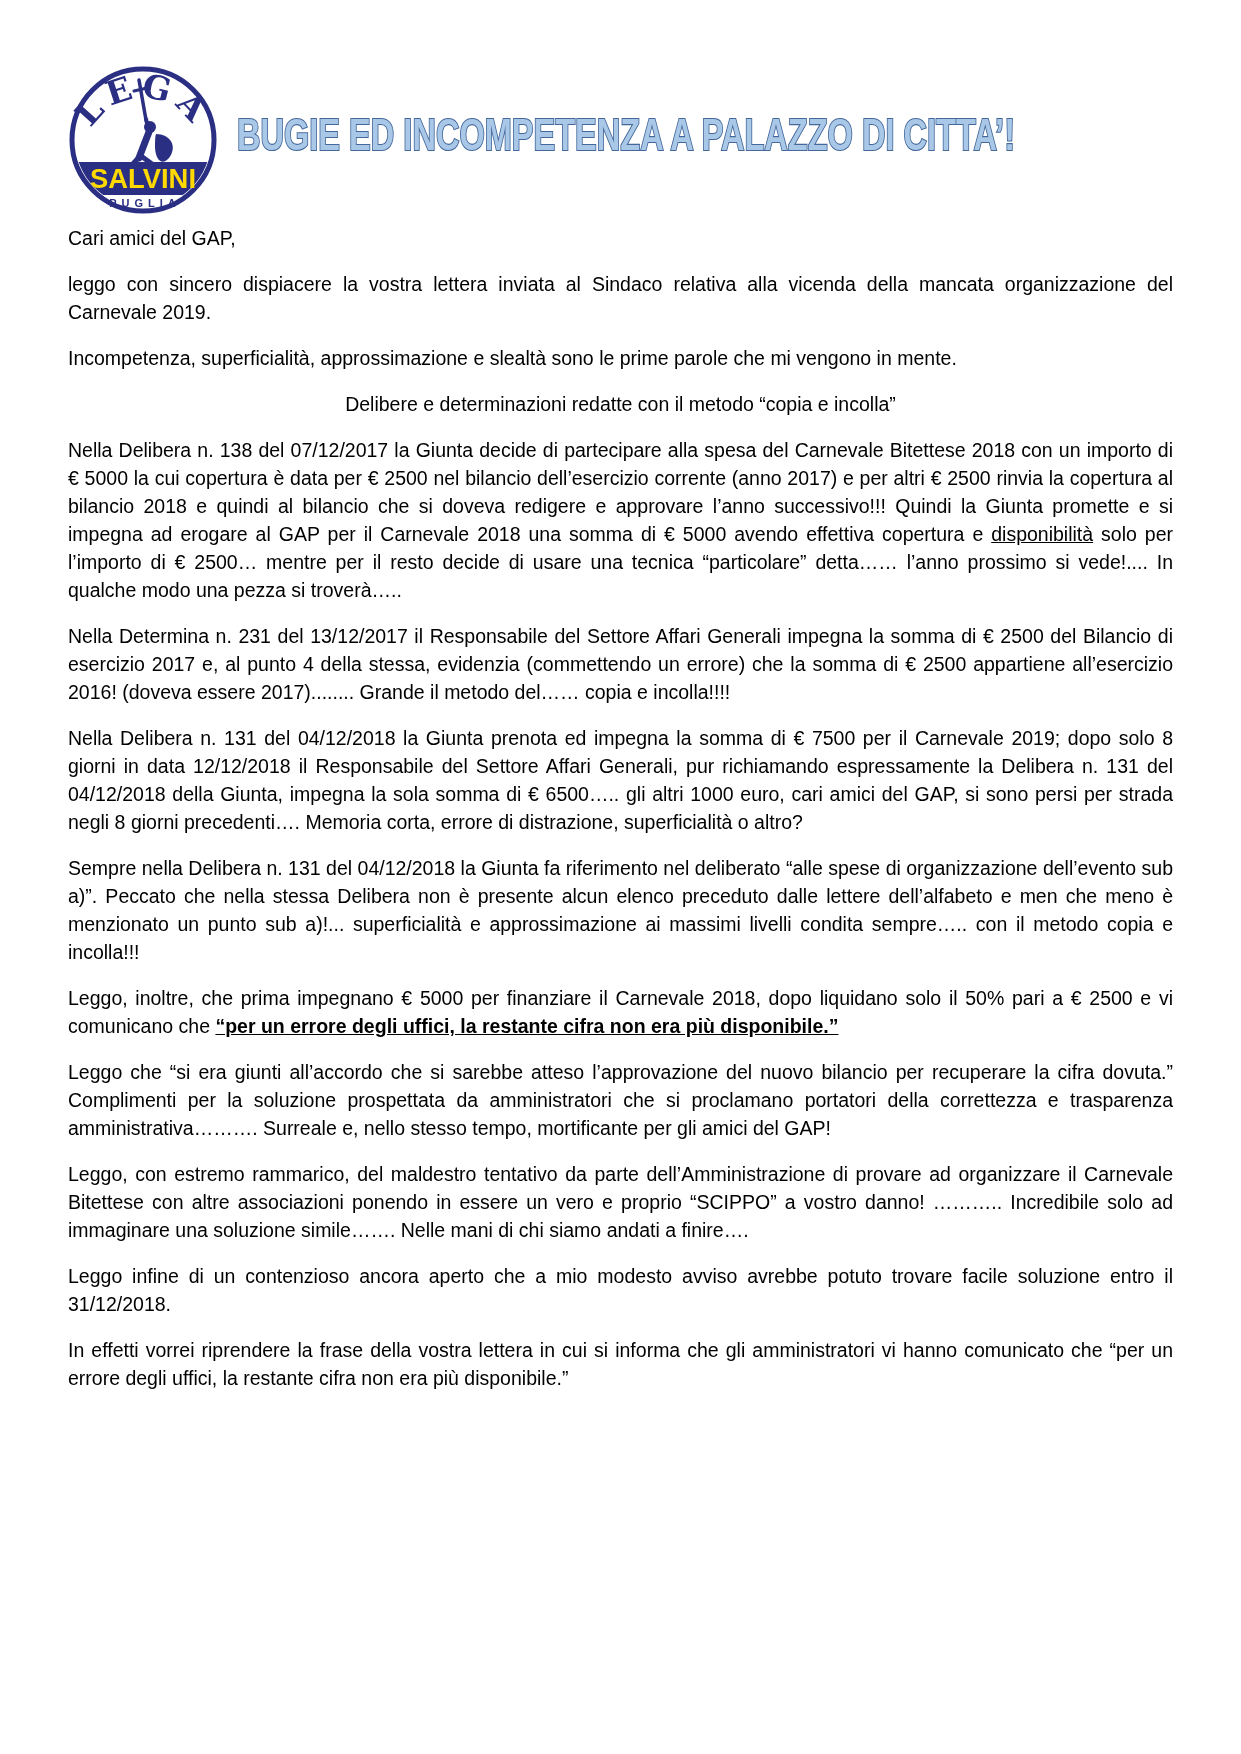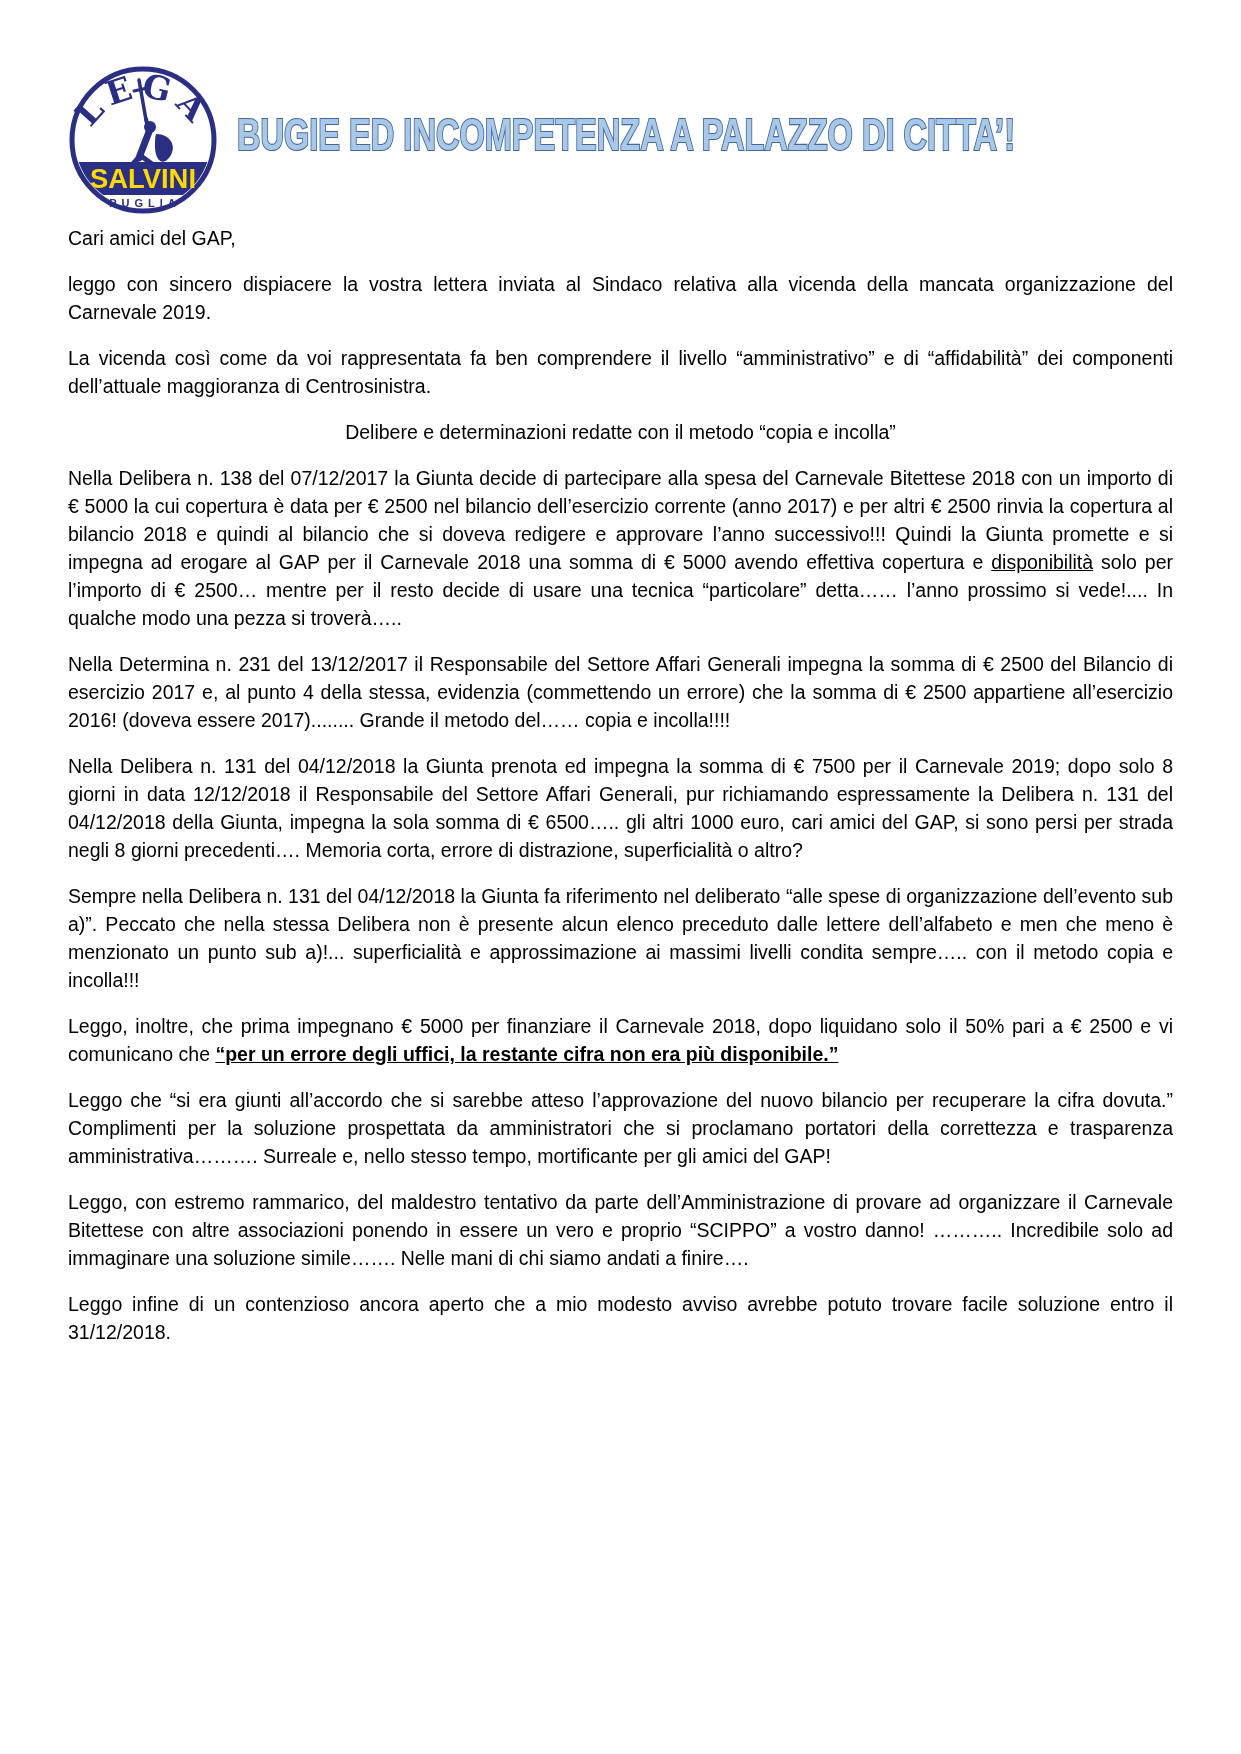--- a/index.html
+++ b/index.html
@@ -90,25 +90,26 @@
       <svg width="800" height="62" viewBox="0 0 800 62">
         <text class="wordart-text" x="2" y="46" textLength="778" lengthAdjust="spacingAndGlyphs">BUGIE ED INCOMPETENZA A PALAZZO DI CITTA’!</text>
       </svg>
     </div>
 
   </div>
 
   <div class="letter-body">
       <p class="para left"><span>Cari amici del GAP,</span></p>
       <p class="para justify"><span>leggo con sincero dispiacere la vostra lettera inviata al Sindaco relativa alla vicenda della mancata organizzazione del Carnevale 2019.</span></p>
-      <p class="para justify"><span>La vicenda così come da voi rappresentata fa ben comprendere il livello “amministrativo”  e di “affidabilità” dei componenti dell’attuale maggioranza di Centrosinistra.</span></p>
+      <p class="para left"><span>Incompetenza, superficialità, approssimazione e slealtà sono le prime parole che mi vengono in mente.</span></p>
       <p class="para center"><span class="seg-b">Delibere e determinazioni redatte con il metodo “copia e incolla”</span></p>
       <p class="para justify"><span>Nella Delibera n. 138 del 07/12/2017 la Giunta decide di partecipare alla spesa del Carnevale Bitettese 2018 con un importo di € 5000 la cui copertura è data per € 2500 nel bilancio dell’esercizio corrente (anno 2017) e per altri € 2500 rinvia la copertura al bilancio 2018 e quindi al bilancio che si doveva redigere e approvare l’anno successivo!!! Quindi la Giunta promette e si impegna ad erogare al GAP per il Carnevale 2018 una somma di € 5000 avendo effettiva copertura e </span><span class="seg-u">disponibilità</span><span> solo per l’importo di € 2500… mentre per il resto decide di usare una tecnica “particolare” detta…… l’anno prossimo si vede!.... In qualche modo una pezza si troverà…..</span></p>
       <p class="para justify"><span>Nella Determina n. 231 del 13/12/2017 il Responsabile del Settore Affari Generali impegna la somma di € 2500 del Bilancio di esercizio 2017 e, al punto 4 della stessa, evidenzia (commettendo un errore) che la somma di € 2500 appartiene all’esercizio 2016! (doveva essere 2017)........ Grande il metodo del…… copia e incolla!!!!</span></p>
       <p class="para justify"><span>Nella Delibera n. 131 del 04/12/2018 la Giunta prenota ed impegna la somma di € 7500 per il Carnevale 2019; dopo solo 8 giorni in data 12/12/2018 il Responsabile del Settore Affari Generali, pur richiamando espressamente la Delibera n. 131 del 04/12/2018 della Giunta, impegna la sola somma di € 6500….. gli altri 1000 euro, cari amici del GAP, si sono persi per strada negli 8 giorni precedenti…. Memoria corta, errore di distrazione, superficialità o altro?</span></p>
       <p class="para justify"><span>Sempre nella Delibera n. 131 del 04/12/2018 la Giunta fa riferimento nel deliberato “alle spese di organizzazione dell’evento sub a)”. Peccato che nella stessa Delibera non è presente alcun elenco preceduto dalle lettere dell’alfabeto e men che meno è menzionato un punto sub a)!... superficialità e approssimazione ai massimi livelli condita sempre….. con il metodo copia e incolla!!!</span></p>
       <p class="para justify"><span>Leggo, inoltre, che prima impegnano € 5000 per finanziare il Carnevale 2018, dopo liquidano solo il 50% pari a € 2500 e vi comunicano che </span><span class="seg-bu">“per un errore degli uffici, la restante cifra non era più disponibile.”</span></p>
       <p class="para justify"><span>Leggo che “si era giunti all’accordo che si sarebbe atteso l’approvazione del nuovo bilancio per recuperare la cifra dovuta.” Complimenti per la soluzione prospettata da amministratori che si proclamano portatori della correttezza e trasparenza amministrativa………. Surreale e, nello stesso tempo, mortificante per gli amici del GAP!</span></p>
       <p class="para justify"><span>Leggo, con estremo rammarico, del maldestro tentativo da parte dell’Amministrazione di provare ad organizzare il Carnevale Bitettese con altre associazioni ponendo in essere un vero e proprio “SCIPPO” a vostro danno! ……….. Incredibile solo ad immaginare una soluzione simile……. Nelle mani di chi siamo andati a finire….</span></p>
       <p class="para justify"><span>Leggo infine di un contenzioso ancora aperto che a mio modesto avviso avrebbe potuto trovare facile soluzione entro il 31/12/2018.</span></p>
+      <p class="para justify"><span>In effetti vorrei riprendere la frase della vostra lettera in cui si informa che gli amministratori vi hanno comunicato che “per un errore degli uffici, la restante cifra non era più disponibile.”</span></p>
     </div>
 
 </div>
 
 </body></html>

